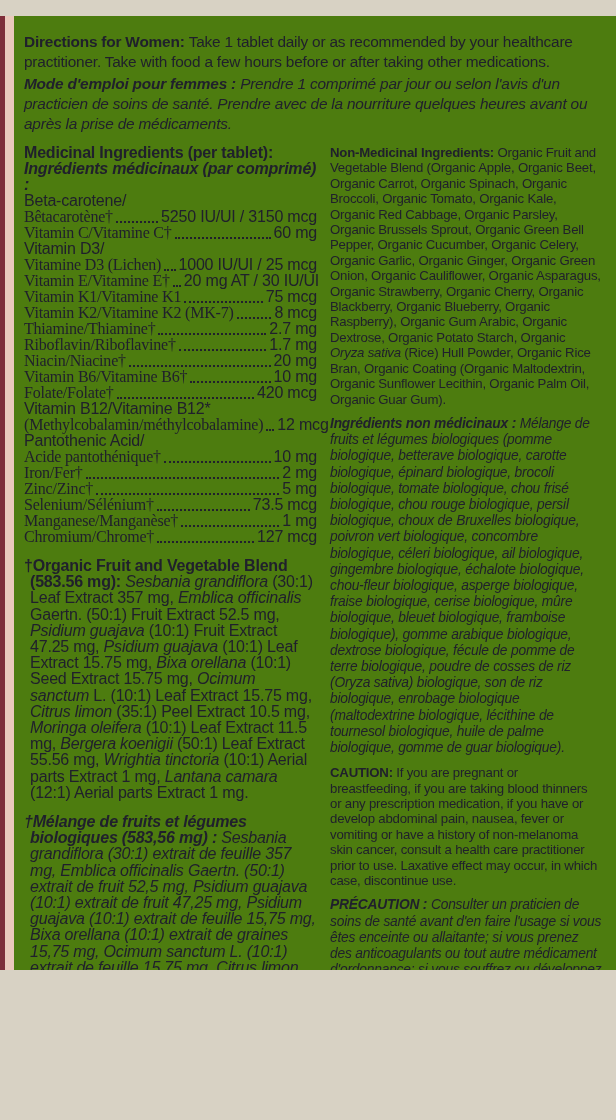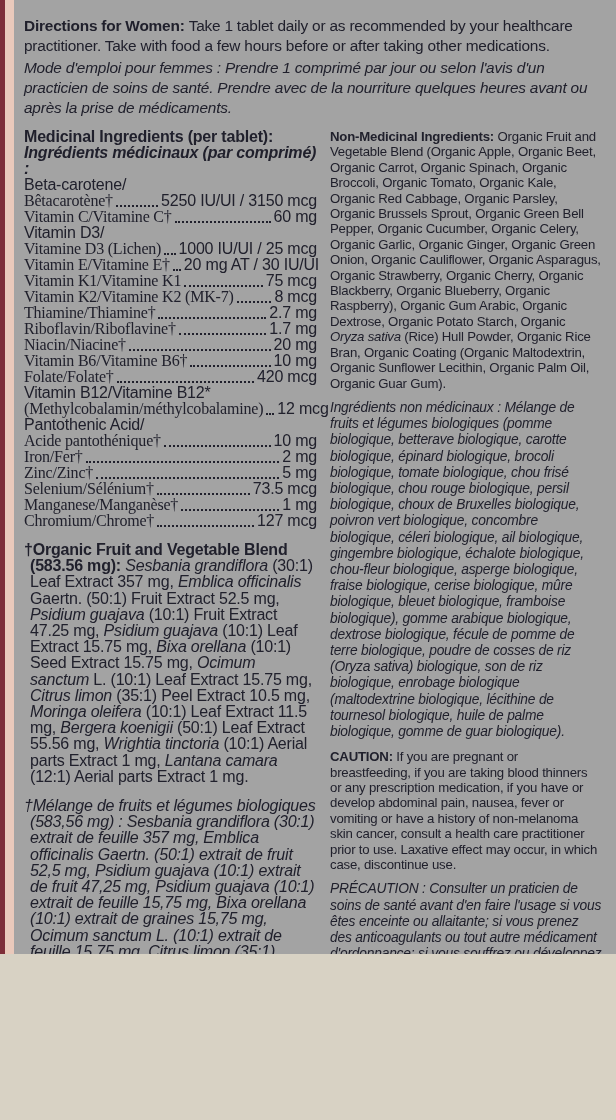--- a/index.html
+++ b/index.html
@@ -1,31 +1,32 @@
 <!DOCTYPE html>
 <html><head>
 <meta charset="utf-8">
 <style>
   html,body{margin:0;padding:0;background:#d8d2c4;}
   .label{
     position:relative;
     width:616px;height:954px;
-    background:#a3a3a3;
+    background:#4d7c0f;
     color:#20202c;
     font-family:"Liberation Sans","DejaVu Sans",sans-serif;
     overflow:hidden;
     letter-spacing:-0.2px;
+    margin-top:16px;
   }
   .edge-dark{position:absolute;left:0;top:0;width:5px;height:100%;background:#7e2d38;}
   .edge-light{position:absolute;left:5px;top:0;width:9px;height:100%;background:#eac9bb;}
   .content{position:absolute;left:24px;top:16px;width:578px;}
 
   .seg-b{font-weight:bold;}
   .seg-i{font-style:italic;}
-  .seg-bi{font-weight:normal;font-style:italic;}
+  .seg-bi{font-weight:bold;font-style:italic;}
   .seg-sup{font-size:60%;vertical-align:super;}
 
   .directions{margin:0;font-size:15.4px;line-height:20px;}
   .directions.fr{margin-top:2px;}
 
   .columns{display:flex;gap:13px;margin-top:11px;align-items:flex-start;}
   .col-left{width:293px;flex:0 0 293px;font-size:16px;line-height:16px;}
   .col-right{flex:1;font-size:13.2px;line-height:15.4px;}
 
   .hdr{margin:0;font-weight:bold;}

